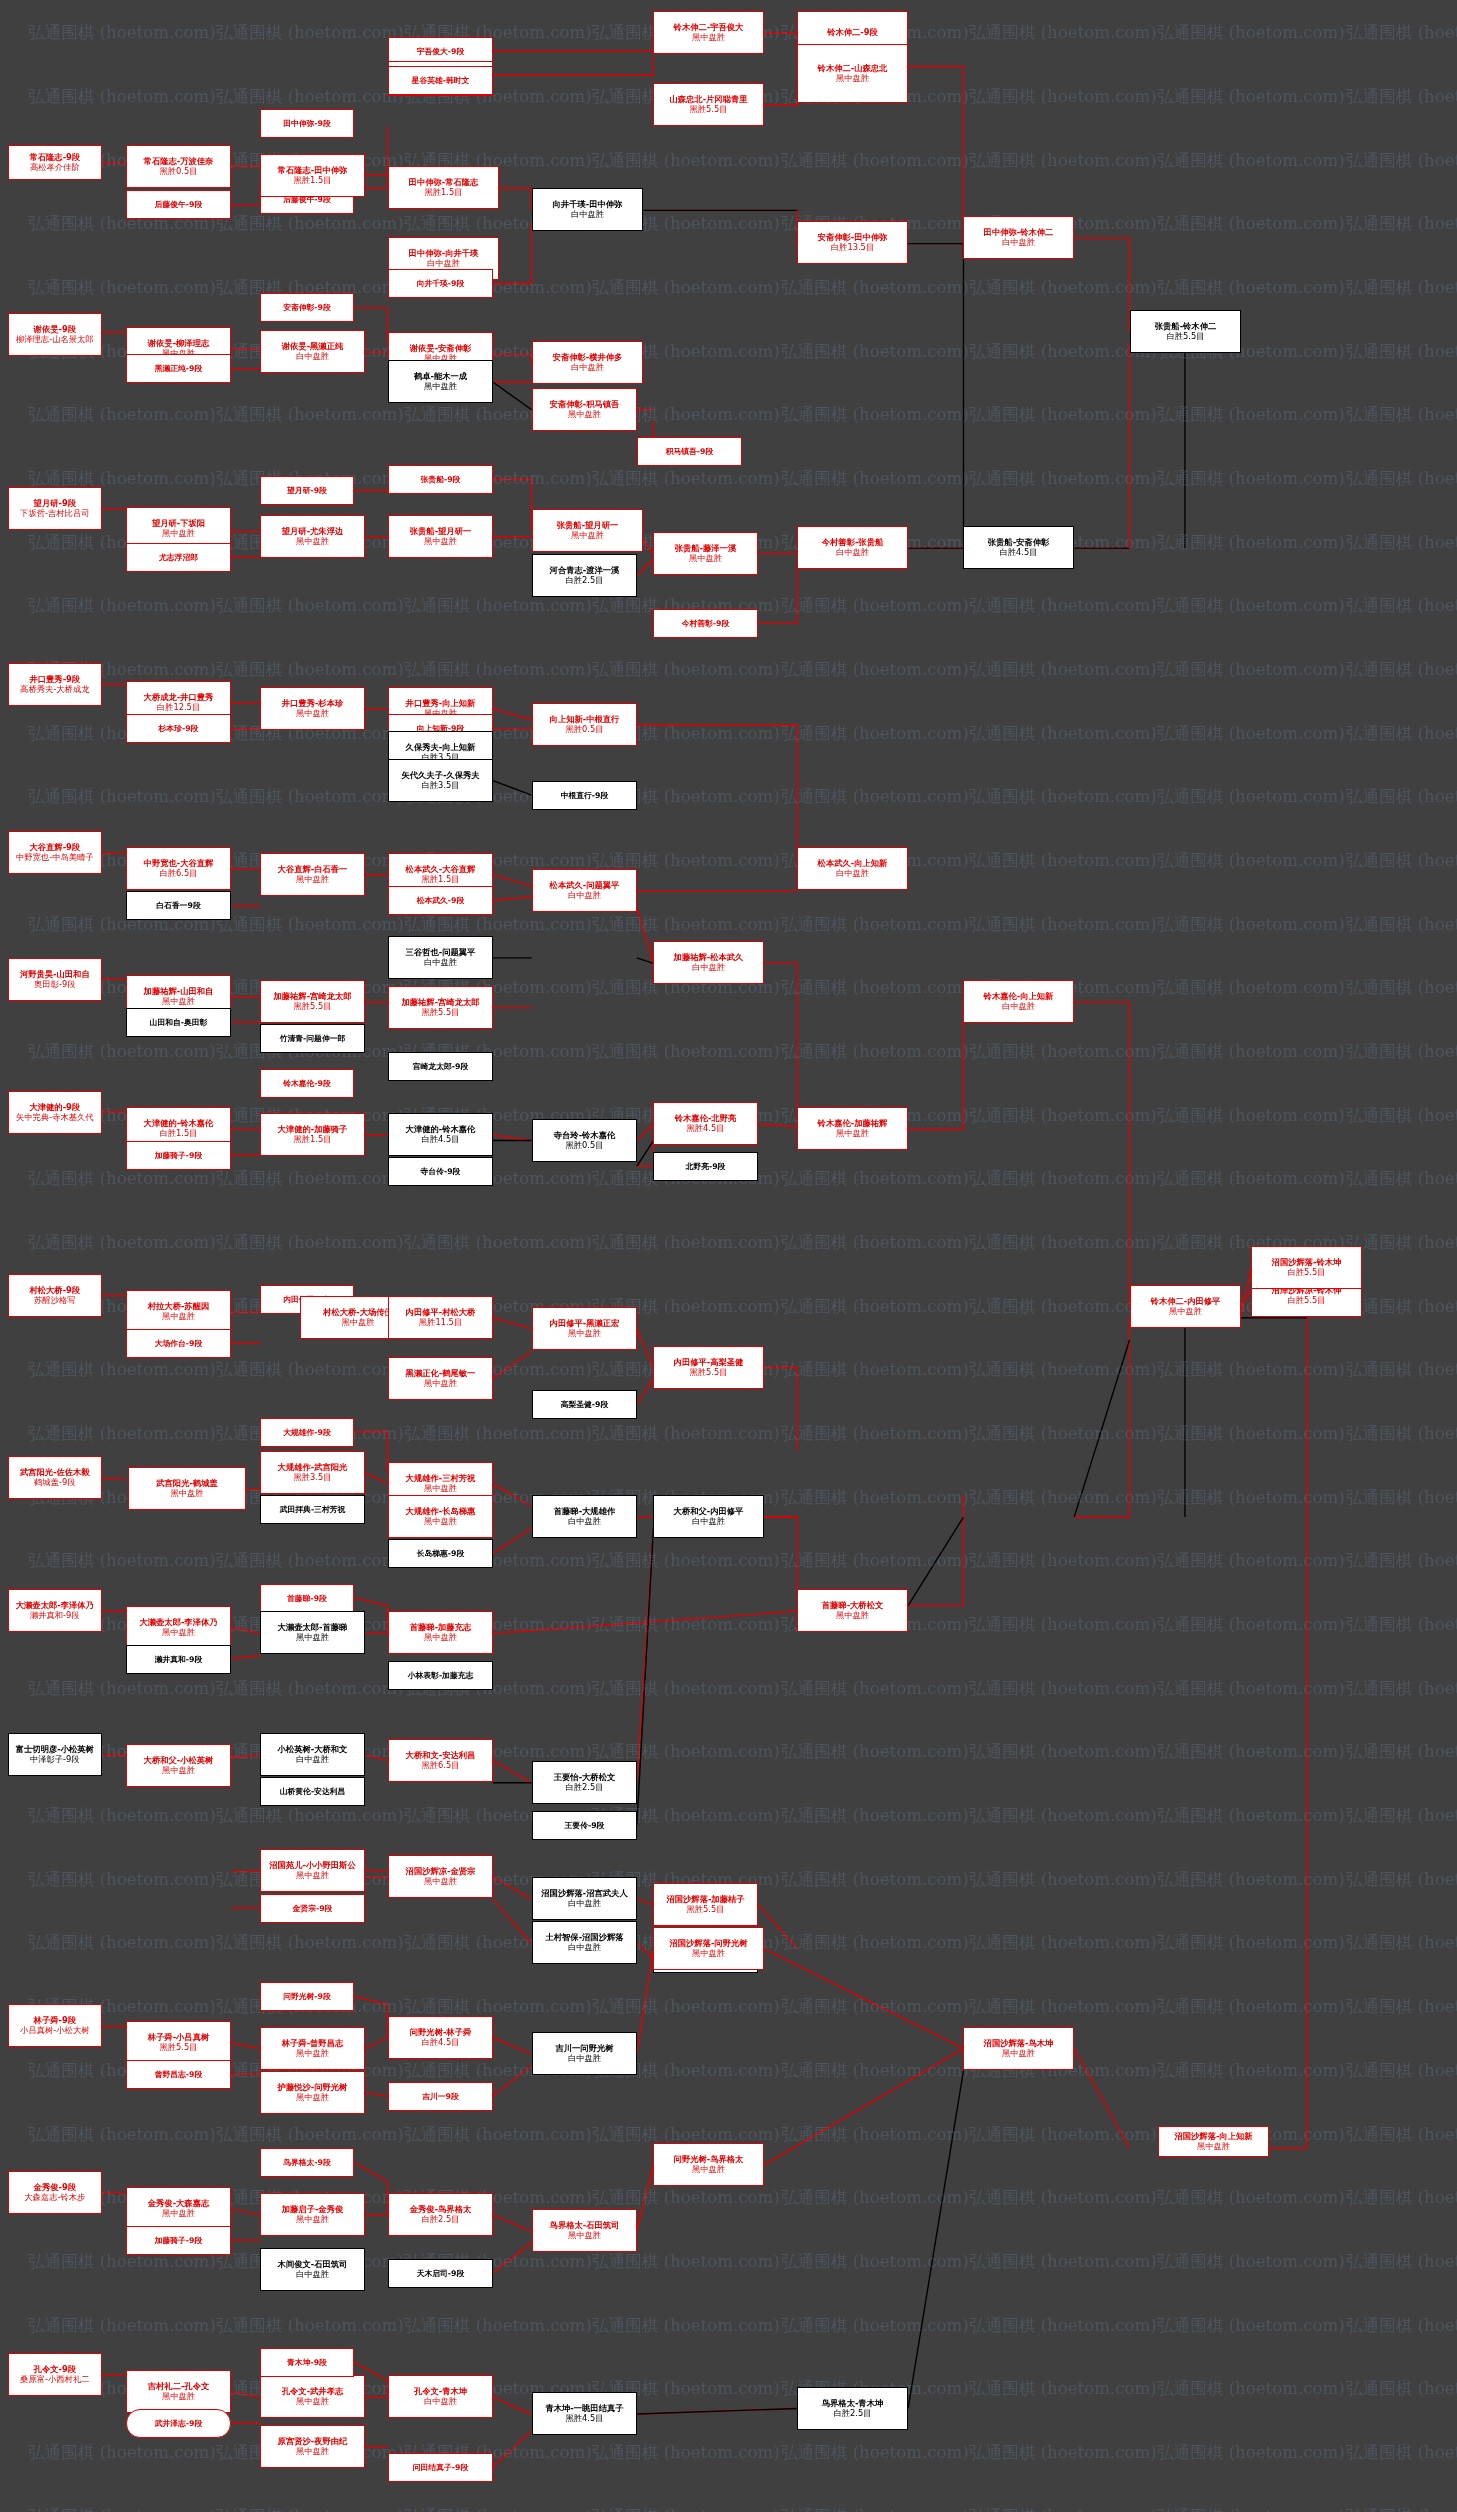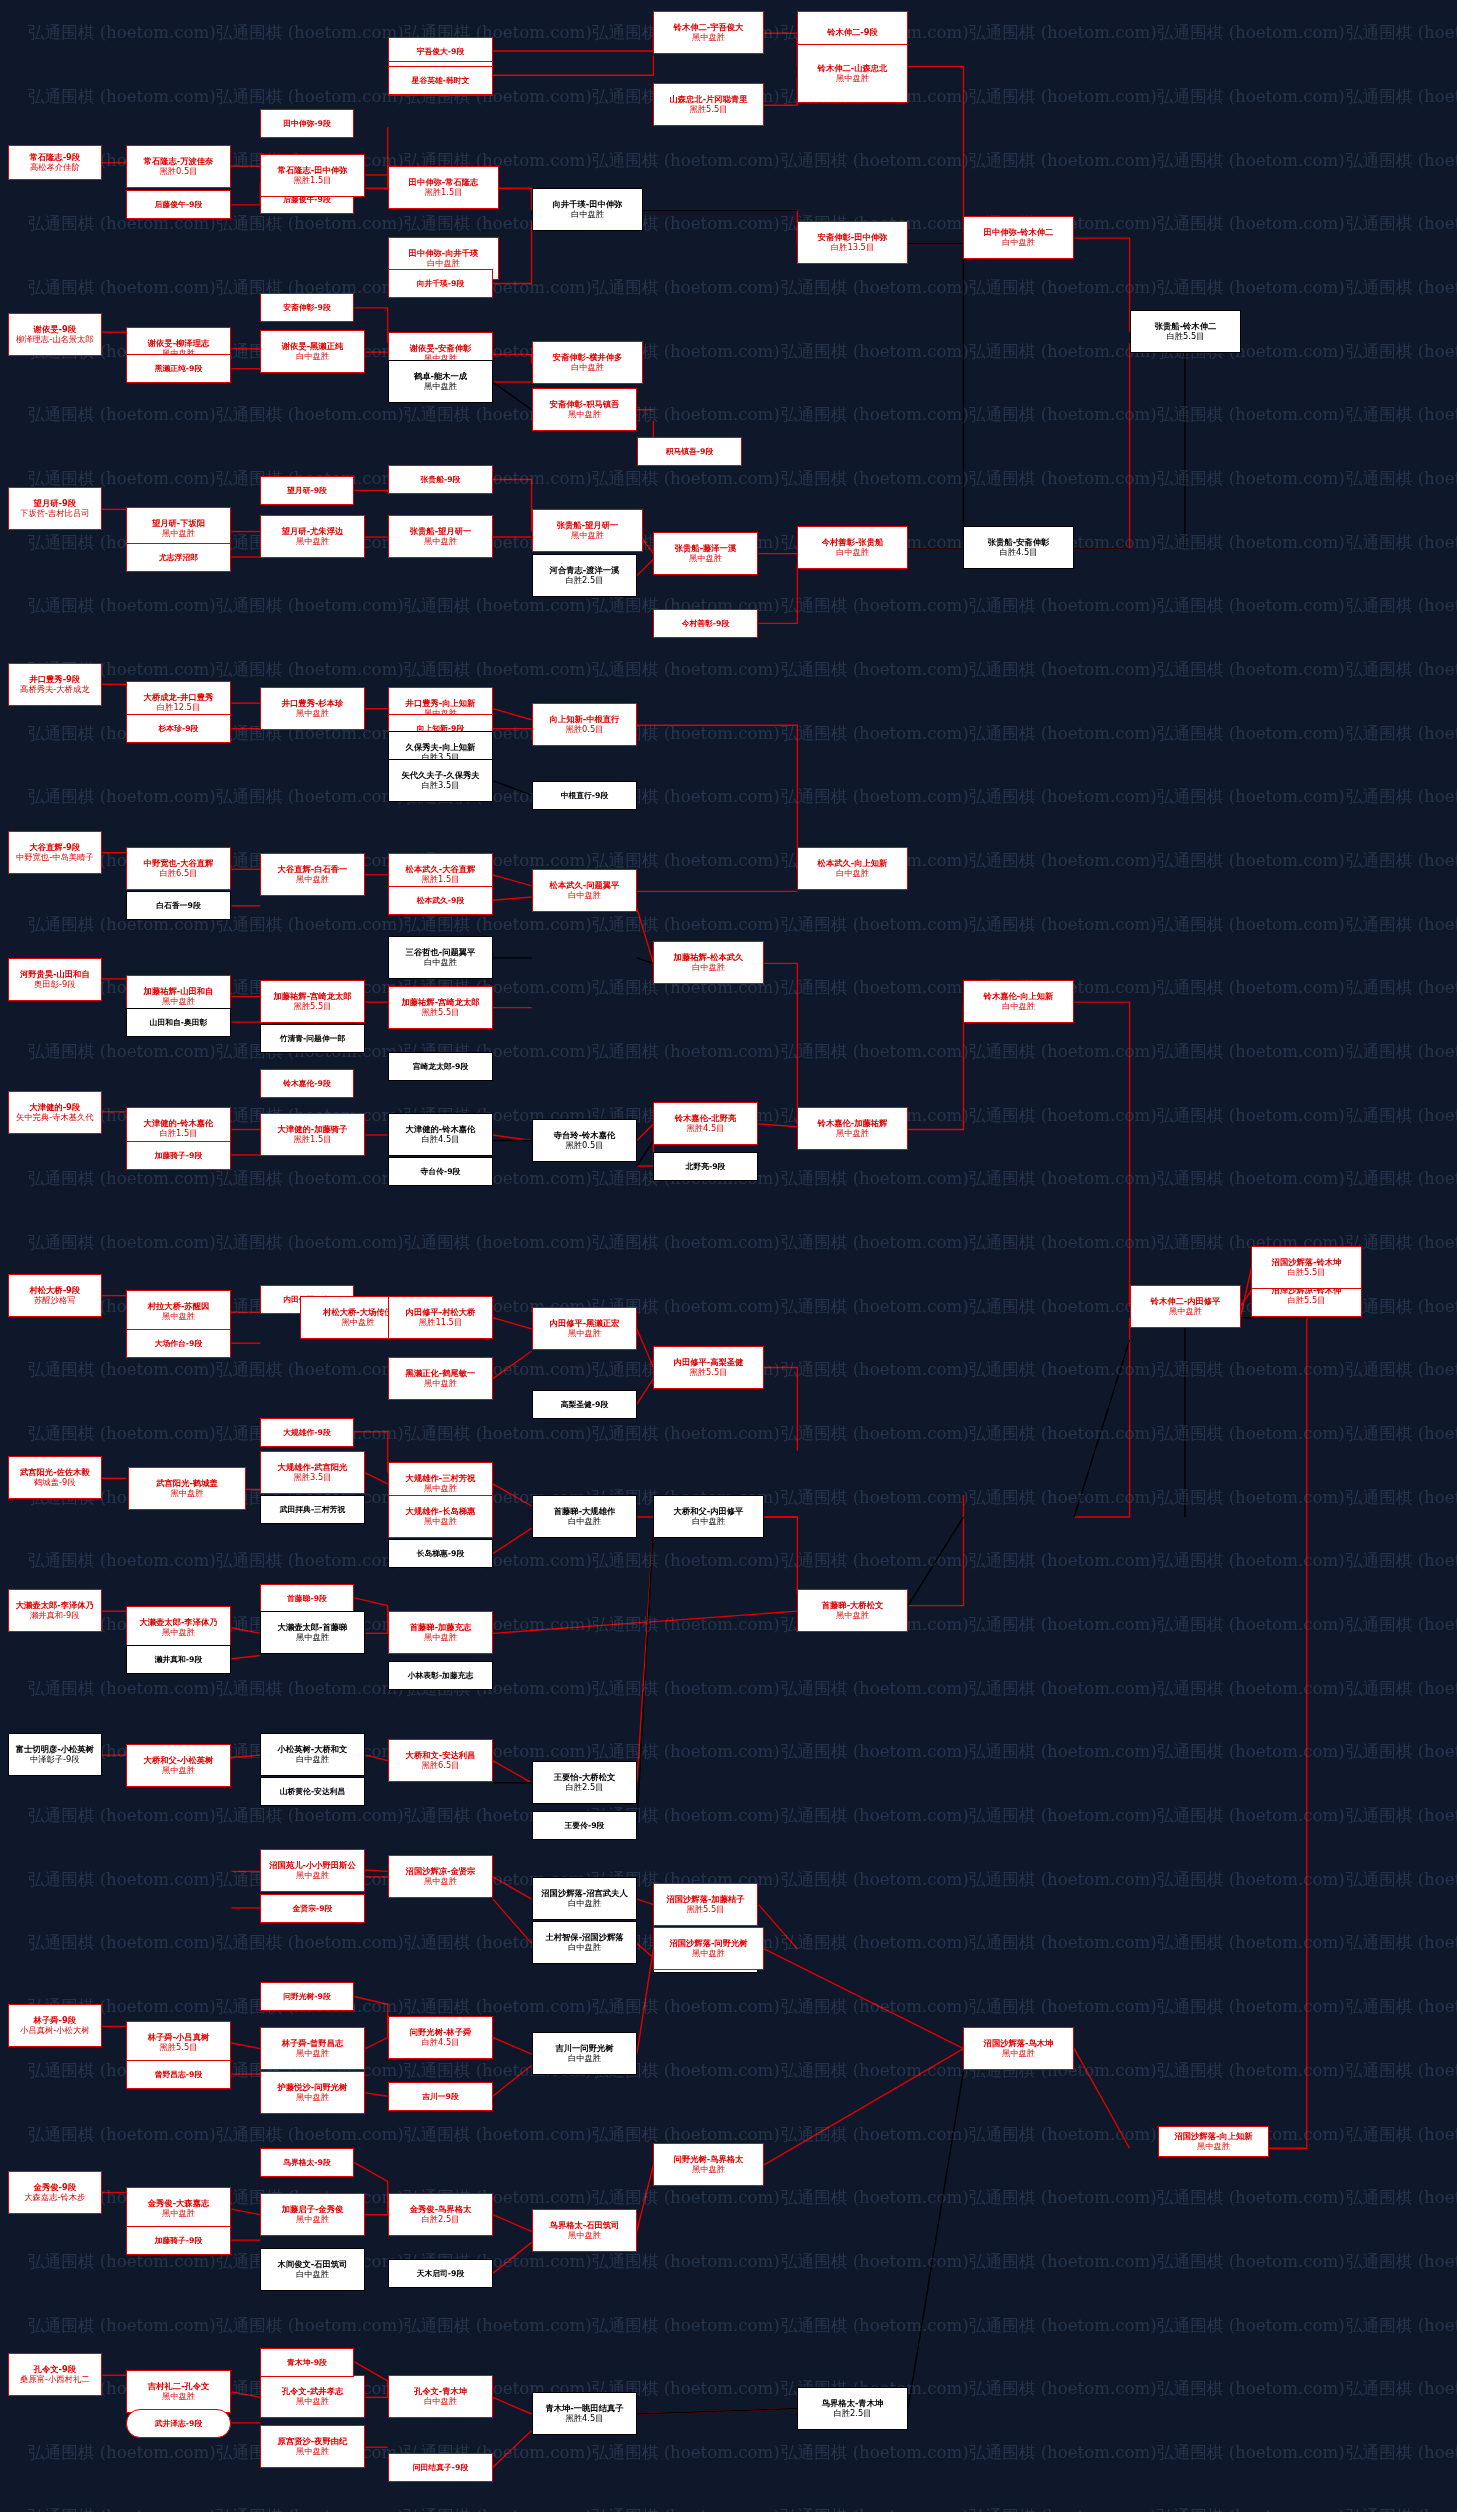--- a/index.html
+++ b/index.html
@@ -1,17 +1,17 @@
 <!DOCTYPE html>
 <html style="font-size:8.9px"><head>
 <meta charset="utf-8">
 <style>
   html,body{margin:0;padding:0;background:#ffffff;}
   body{font-family:"DejaVu Sans","Liberation Sans",sans-serif;}
-  #root{position:relative;width:1458px;height:2512px;background:#0f172a;overflow:hidden;}
+  #root{position:relative;width:1458px;height:2512px;background:#404040;overflow:hidden;}
   .wm{position:absolute;color:rgba(120,160,200,.22);font-size:16.6px;white-space:nowrap;pointer-events:none;
       font-family:"DejaVu Serif","Liberation Serif",serif;}
   .node{position:absolute;box-sizing:border-box;background:#fff;border:1.1px solid #000;
         display:flex;flex-direction:column;align-items:center;justify-content:center;
         text-align:center;line-height:1.18;overflow:hidden;}
   .node .l{display:block;white-space:nowrap;}
   .node.red{border-color:#e00000;}
   .node.red .l{color:#e00000;}
   .node.blk .l{color:#000;}
   .node .l.b{font-weight:bold;}

